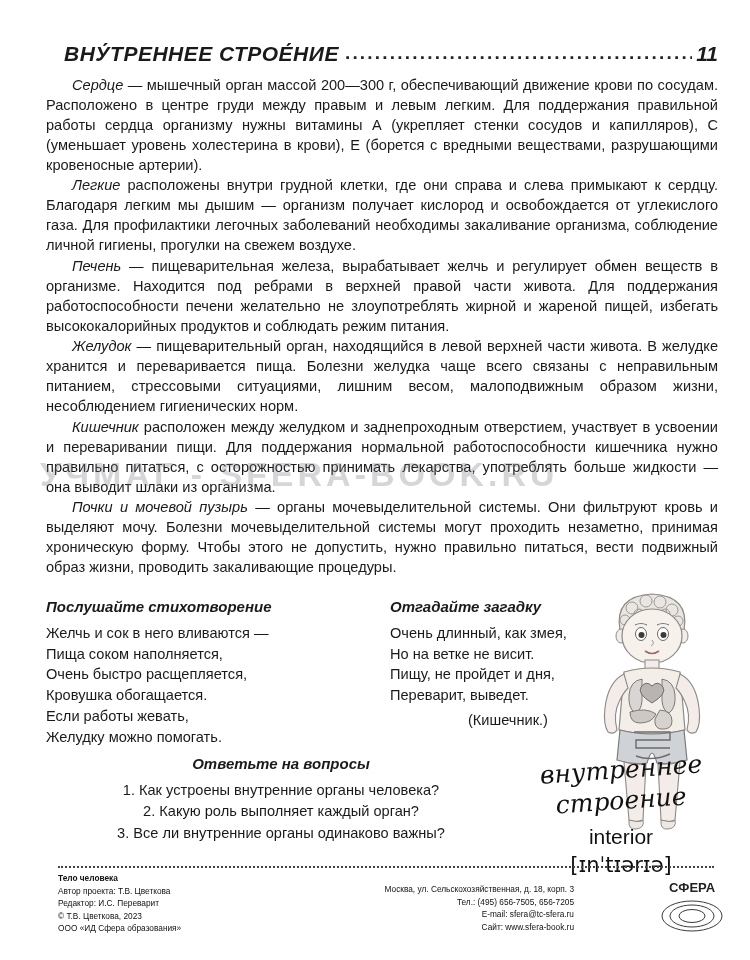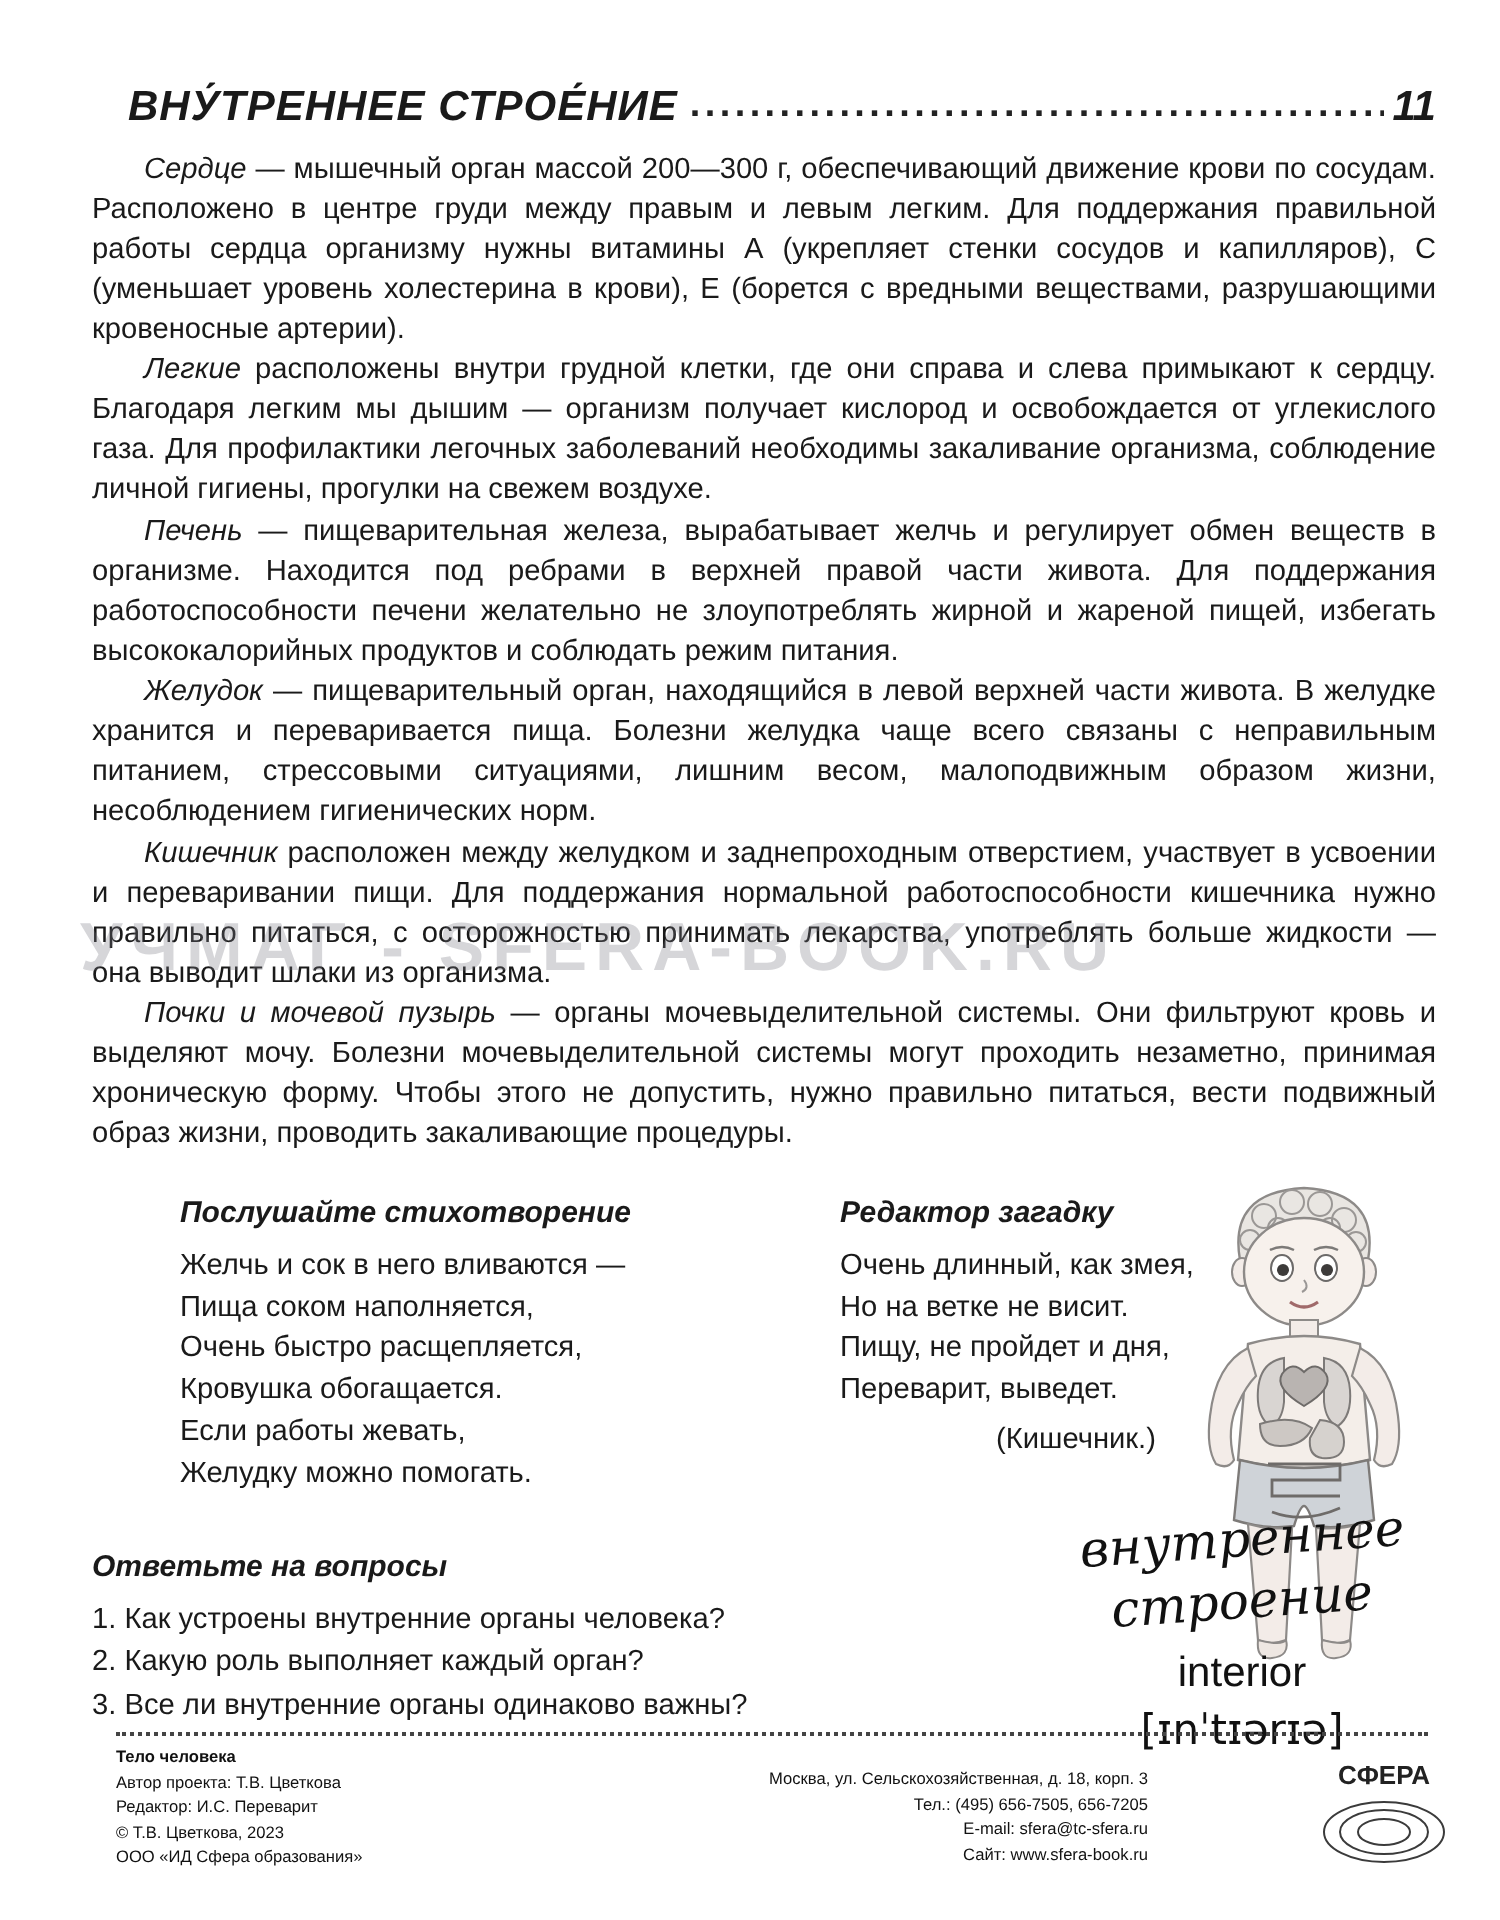--- a/index.html
+++ b/index.html
@@ -73,42 +73,43 @@
   }
   
   .lower {
     position:absolute;
     left:34px;
     top:598px;
     width:690px;
   }
   .two-col {
     display:flex;
-    margin-left:44px;
+    gap:14px;
   }
   .col-left { width:330px; }
   .col-right { width:250px; }
   .block-title {
     font-weight:bold;
     font-style:italic;
     font-size:15px;
     margin-bottom:8px;
   }
   .poem-line, .riddle-line {
     font-size:14.6px;
     line-height:1.42;
   }
   .riddle-answer {
     font-size:14.6px;
     margin-top:6px;
     padding-left:78px;
   }
   .questions {
-    margin-top:28px;
+    margin-top:8px;
     width:470px;
+    text-align:center;
   }
   .q-line {
     font-size:14.6px;
     line-height:1.45;
   }
   
   .script-words {
     position:absolute;
     right:26px;
     top:755px;
@@ -196,21 +197,21 @@
       <div class="col-left">
         <div class="block-title">Послушайте стихотворение</div>
         <div class="poem-line">Желчь и сок в него вливаются —</div>
         <div class="poem-line">Пища соком наполняется,</div>
         <div class="poem-line">Очень быстро расщепляется,</div>
         <div class="poem-line">Кровушка обогащается.</div>
         <div class="poem-line">Если работы жевать,</div>
         <div class="poem-line">Желудку можно помогать.</div>
       </div>
       <div class="col-right">
-        <div class="block-title">Редактор загадку</div>
+        <div class="block-title">Отгадайте загадку</div>
         <div class="riddle-line">Очень длинный, как змея,</div>
         <div class="riddle-line">Но на ветке не висит.</div>
         <div class="riddle-line">Пищу, не пройдет и дня,</div>
         <div class="riddle-line">Переварит, выведет.</div>
         <div class="riddle-answer">(Кишечник.)</div>
       </div>
     </div>
 
     <div class="questions">
       <div class="block-title">Ответьте на вопросы</div>

